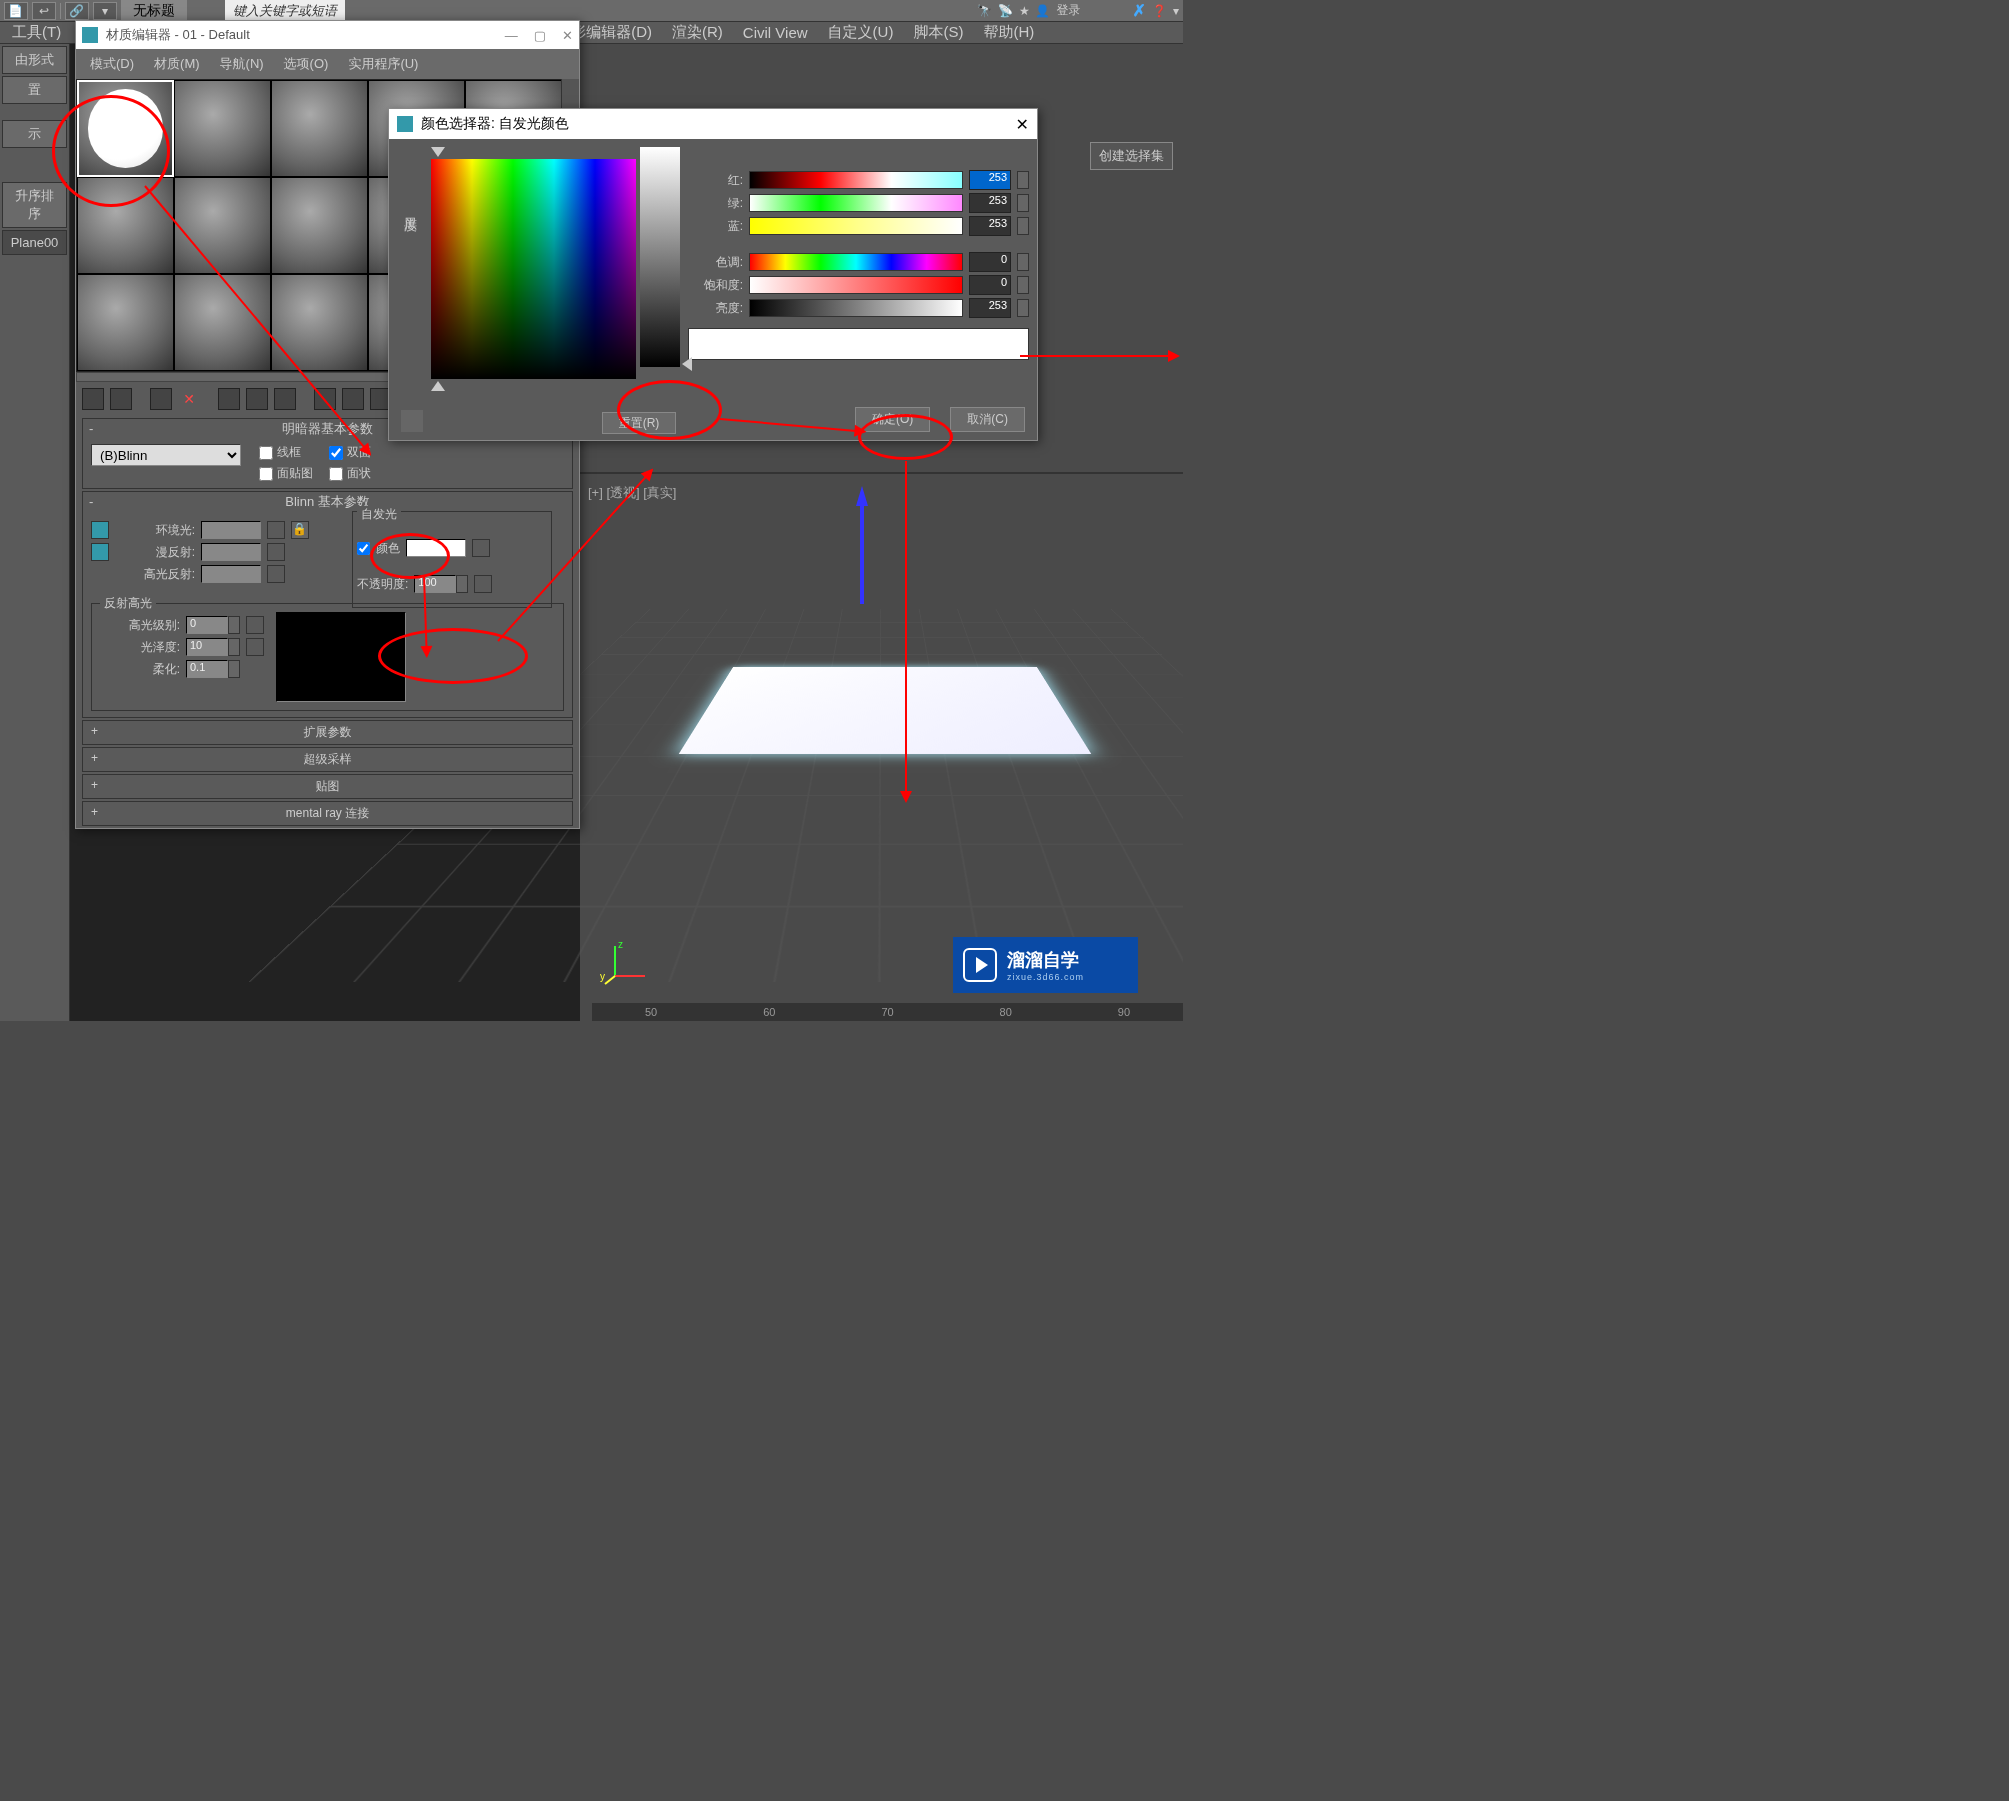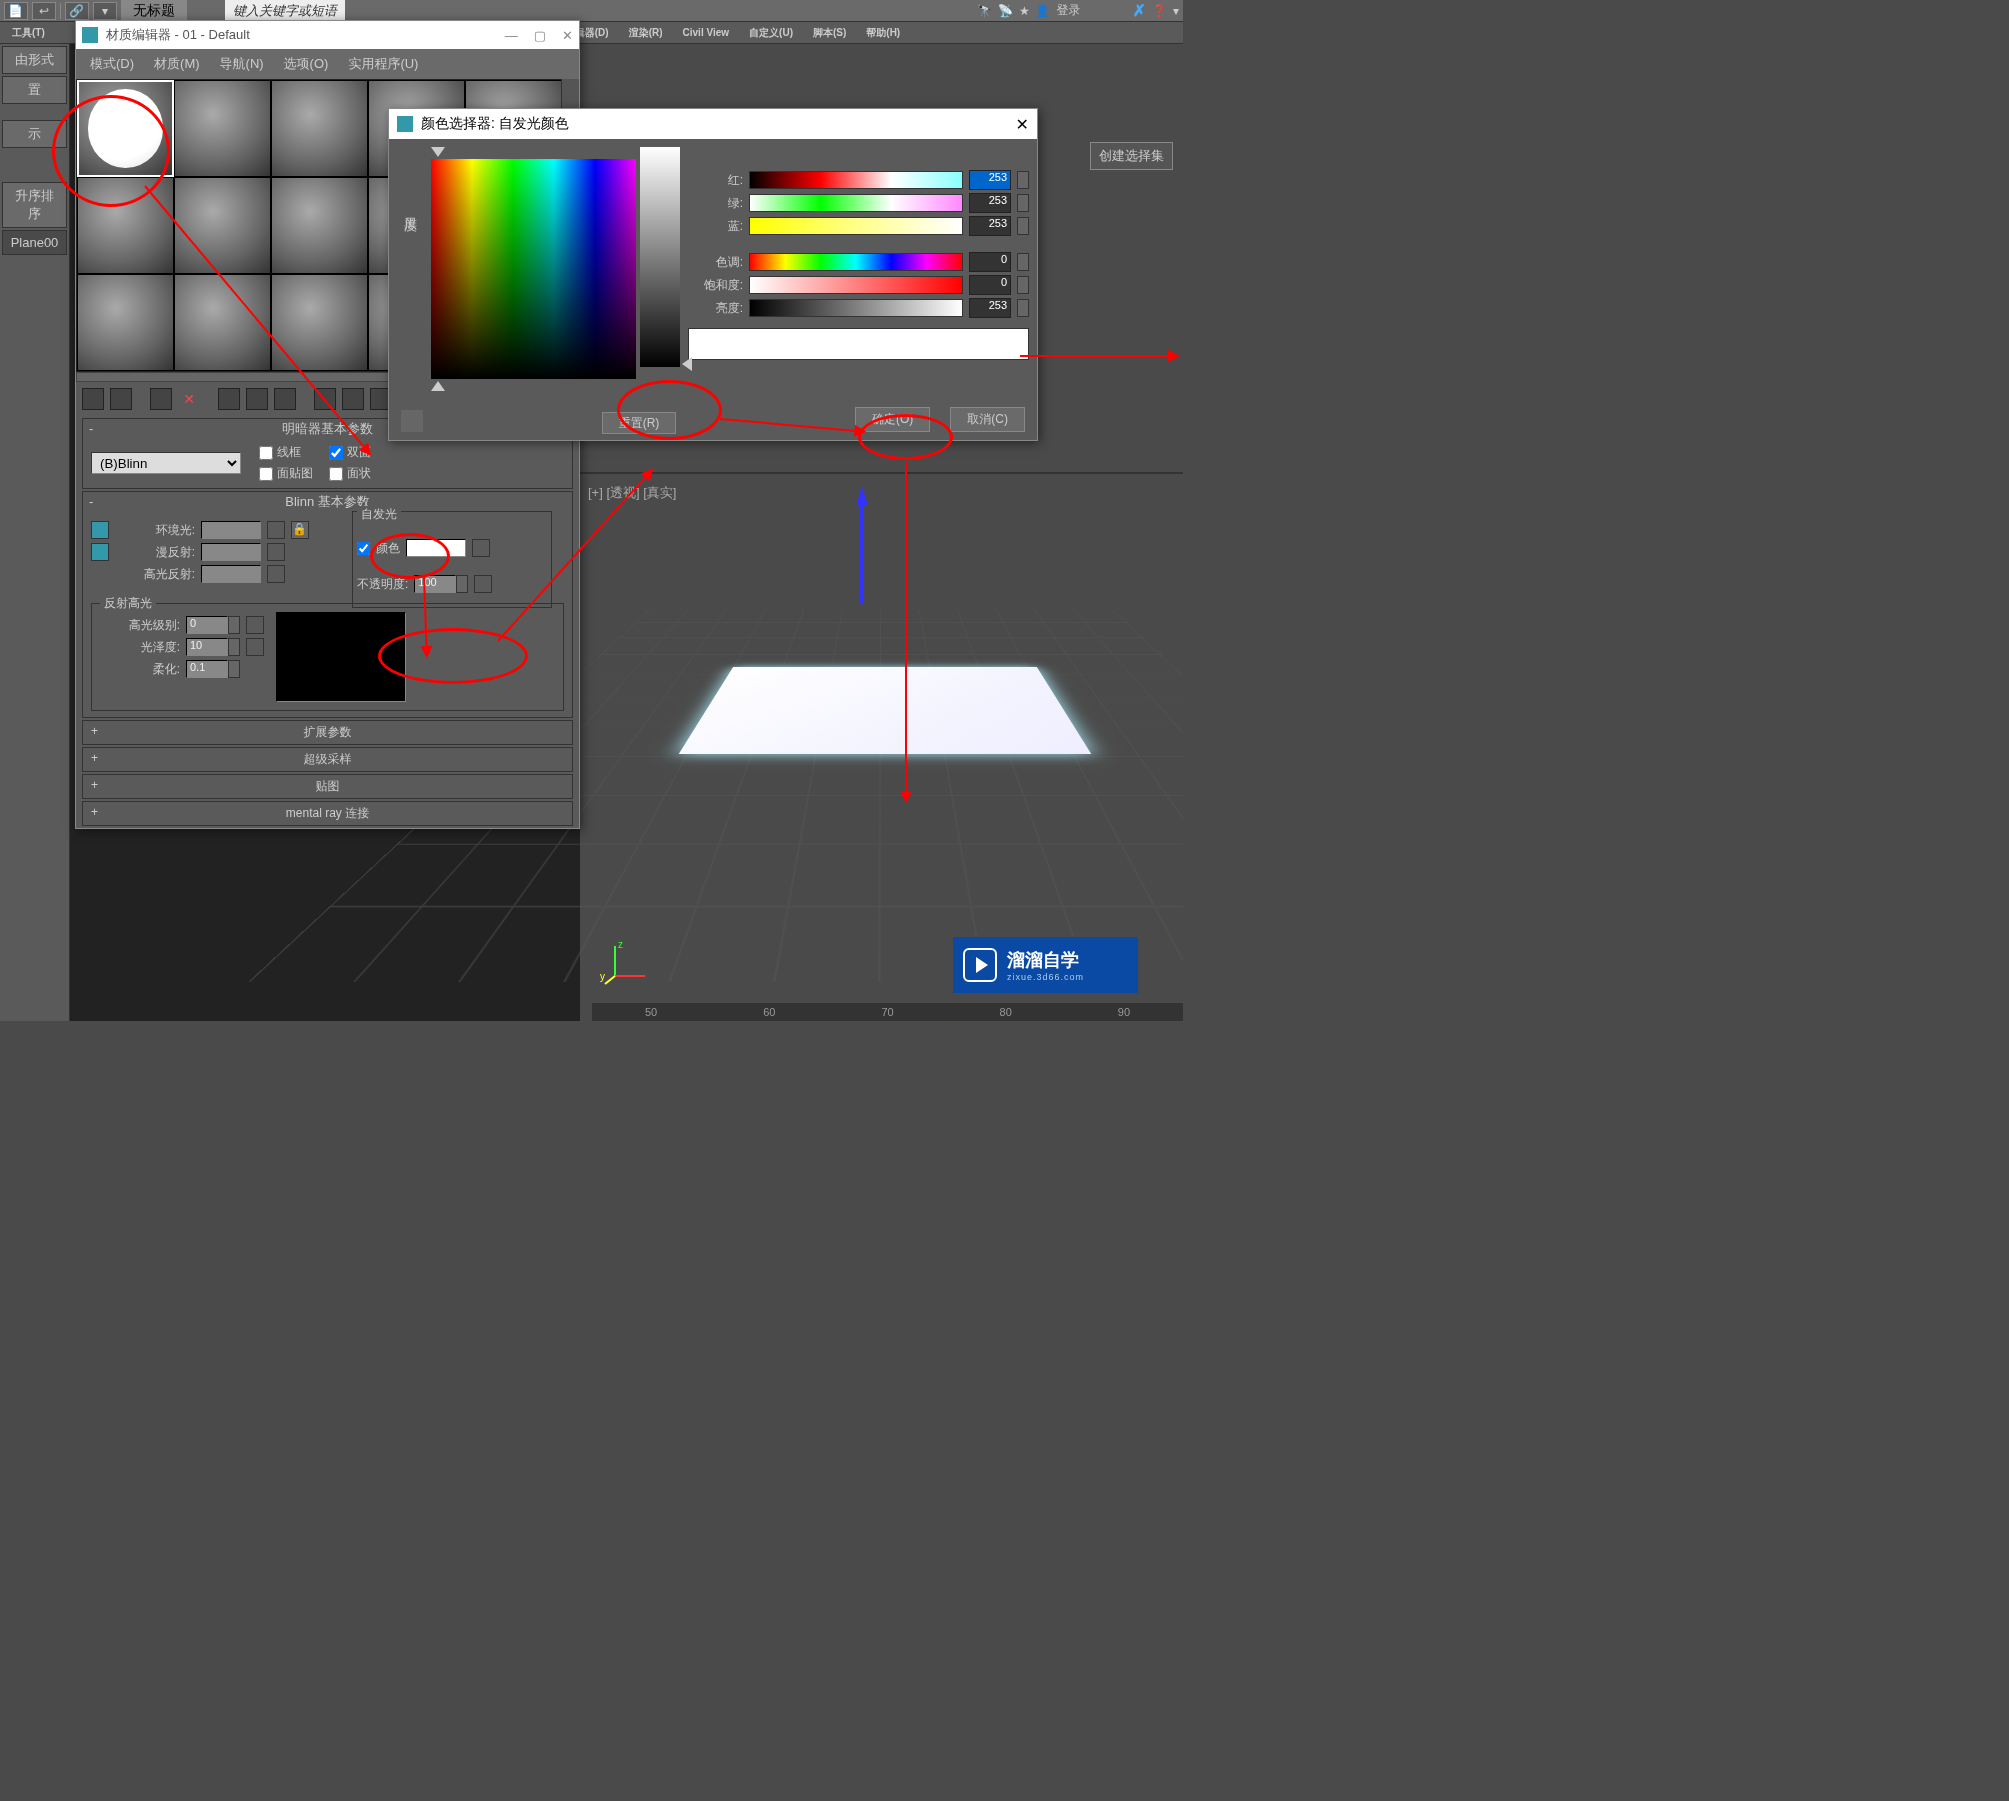--- a/index.html
+++ b/index.html
@@ -8,21 +8,21 @@
 
 .top-toolbar { height: 22px; background: #6a6a6a; display: flex; align-items: center; gap: 4px; padding: 0 4px; border-bottom: 1px solid #333; }
 .top-toolbar .tool-btn { width: 24px; height: 18px; background: #5a5a5a; border: 1px solid #888; display: flex; align-items: center; justify-content: center; }
 .top-toolbar .sep { width: 1px; height: 16px; background: #888; }
 .title-box { background: #888; padding: 2px 12px; color: #000; font-size: 14px; }
 .search-box { background: #eee; padding: 2px 8px; color: #333; font-size: 13px; font-style: italic; }
 .top-right { display: flex; align-items: center; gap: 6px; margin-left: auto; }
 
 
 .menu-bar { height: 22px; background: #5a5a5a; display: flex; align-items: center; padding: 0 2px; border-bottom: 1px solid #333; }
-.menu-bar .item { padding: 2px 10px; font-size: 10px; font-weight: bold; }
+.menu-bar .item { padding: 2px 10px; font-size: 15px; }
 
 
 .left-sidebar { position: absolute; left: 0; top: 44px; width: 70px; bottom: 0; background: #5a5a5a; border-right: 1px solid #333; }
 .left-sidebar .btn { padding: 4px 6px; border: 1px solid #333; background: #6a6a6a; margin: 2px; font-size: 13px; text-align: center; }
 
 
 .main-area { position: absolute; left: 70px; top: 44px; right: 0; bottom: 0; background: #222; }
 
 
 .viewport { position: absolute; left: 510px; top: 430px; right: 0; bottom: 0; background: #4a4a4a; }
@@ -64,21 +64,21 @@
 .mat-name-row .dropper { width: 20px; height: 20px; background: #666; }
 .mat-name-row .name-select { flex: 1; height: 22px; background: #ddd; border: 1px inset #888; color: #000; padding: 2px 6px; }
 .mat-name-row .type-btn { padding: 3px 16px; background: #6a6a6a; border: 1px solid #888; }
 
 .panel { background: #5a5a5a; border: 1px solid #333; margin: 2px 6px; }
 .panel-header { display: flex; align-items: center; background: #5a5a5a; padding: 2px 6px; font-size: 13px; }
 .panel-header .collapse { width: 14px; margin-right: auto; }
 .panel-header .title { position: absolute; left: 50%; transform: translateX(-50%); }
 .panel-body { padding: 6px 8px; }
 
-.shader-row { display: flex; align-items: center; gap: 8px; }
+.shader-row { display: flex; gap: 8px; }
 .shader-select { width: 150px; height: 22px; background: #ddd; border: 1px inset #888; color: #000; padding: 2px 4px; }
 .check-group { display: grid; grid-template-columns: auto auto; gap: 4px 16px; margin-left: 10px; }
 .check { display: flex; align-items: center; gap: 4px; }
 .check input { width: 14px; height: 14px; }
 
 .blinn-section .row { display: flex; align-items: center; gap: 6px; margin: 4px 0; }
 .color-swatch { width: 60px; height: 18px; background: #888; border: 1px inset #333; }
 .color-swatch.white { background: #fff; }
 .small-btn { width: 18px; height: 18px; background: #5a5a5a; border: 1px solid #333; }
 .spinner { display: flex; align-items: center; }

